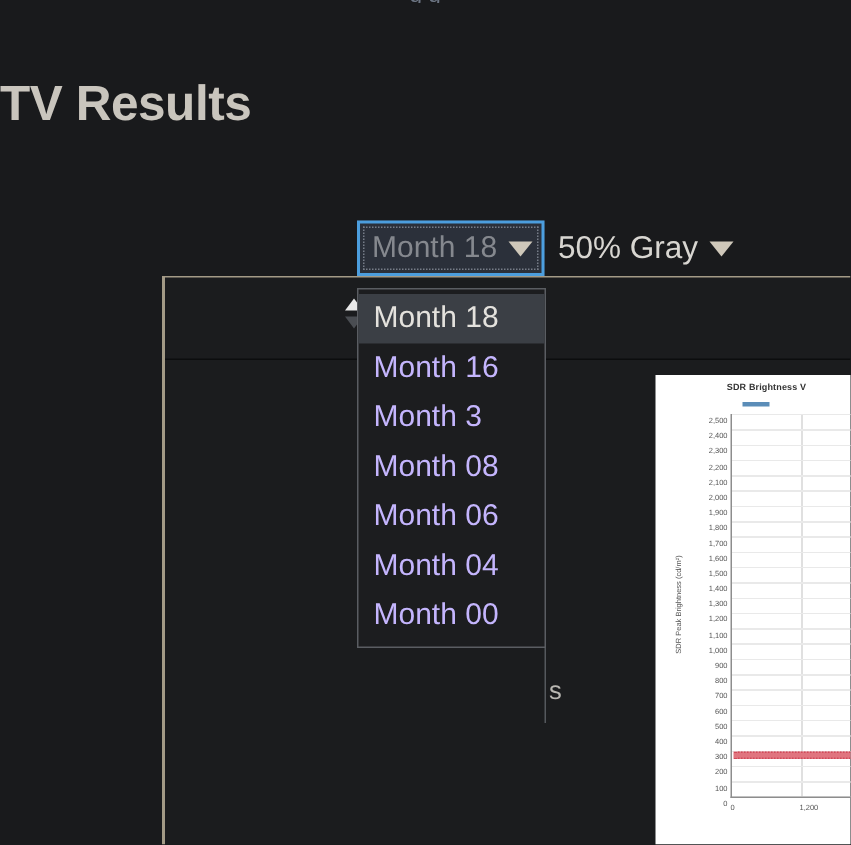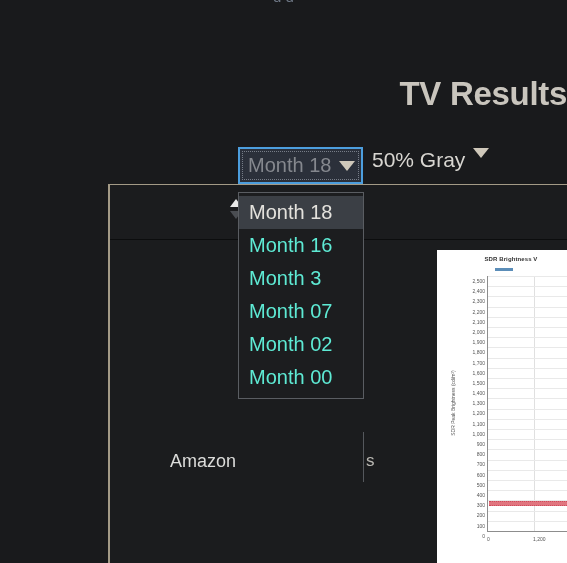--- a/index.html
+++ b/index.html
@@ -10,24 +10,23 @@
     -webkit-font-smoothing:antialiased;
   }
   .clipped-top{
     position:absolute;left:0;top:-12px;width:567px;height:14px;
     color:#6d7684;font-size:15px;text-align:center;overflow:hidden;
     white-space:nowrap;
   }
   
   .page-title{
     position:absolute;left:0;top:50px;width:567px;
-    text-align:right;
+    text-align:left;
     font-size:33px;font-weight:bold;letter-spacing:-0.3px;
     color:#c9c5bd;
-    margin-top:25px;
   }
   
   .results-panel{
     position:absolute;left:108px;top:184px;width:459px;height:379px;
     background:#1b1c1e;
     border-left:2px solid #a39a86;
     border-top:1px solid #a39a86;
     box-sizing:border-box;
   }
   .panel-header{
@@ -79,39 +78,39 @@
     position:relative;z-index:2;
   }
   .caret{
     width:0;height:0;margin-left:8px;position:relative;z-index:2;
     border-left:8px solid transparent;
     border-right:8px solid transparent;
     border-top:10px solid #cfc8ba;
   }
   .select-plain{
     position:absolute;left:134px;top:1px;height:35px;
-    display:flex;align-items:flex-start;
+    display:flex;align-items:center;
     font-size:21px;color:#d8d6d1;white-space:nowrap;
     cursor:default;
   }
   .select-plain .caret{border-top-color:#cfc8ba;}
   
   .option-list{
     position:absolute;left:238px;top:192px;
     width:126px;
     background:#1c1d1f;
     border:1px solid #5a5d62;
     box-sizing:border-box;
     padding:3px 0 4px 0;
     z-index:50;
   }
   .option{
     height:33px;line-height:33px;
     padding-left:10px;
-    font-size:20px;color:#5eead4;
+    font-size:20px;color:#c4b5fd;
     white-space:nowrap;
     cursor:default;
   }
   .option.selected{background:#3b3f45;color:#e4e2dd;}
   
   .chart-card{
     position:absolute;left:437px;top:250px;width:148px;height:313px;
     background:#ffffff;overflow:hidden;
   }
   .chart-title{
@@ -166,21 +165,20 @@
 <div class="results-panel">
 
   <div class="panel-header">
     <div class="sort-arrows">
       <span class="up"></span>
       <span class="dn"></span>
     </div>
   </div>
 
   <div class="panel-body">
-    <div class="brand-cell">Amazon</div>
     <div class="cell-divider"></div>
     <div class="trailing-text">s</div>
   </div>
 
 </div>
 
 <div class="chart-card">
   <div class="chart-title">SDR Brightness V</div>
   <div class="chart-legend-line"></div>
   <div class="ylabel">SDR Peak Brightness (cd/m²)</div>
@@ -233,16 +231,17 @@
     <span>50% Gray</span>
     <span class="caret"></span>
   </div>
 
 </div>
 
 <div class="option-list">
     <div class="option selected">Month 18</div>
     <div class="option">Month 16</div>
     <div class="option">Month 3</div>
-    <div class="option">Month 07</div>
-    <div class="option">Month 02</div>
+    <div class="option">Month 08</div>
+    <div class="option">Month 06</div>
+    <div class="option">Month 04</div>
     <div class="option">Month 00</div>
   </div>
 
 </body></html>

